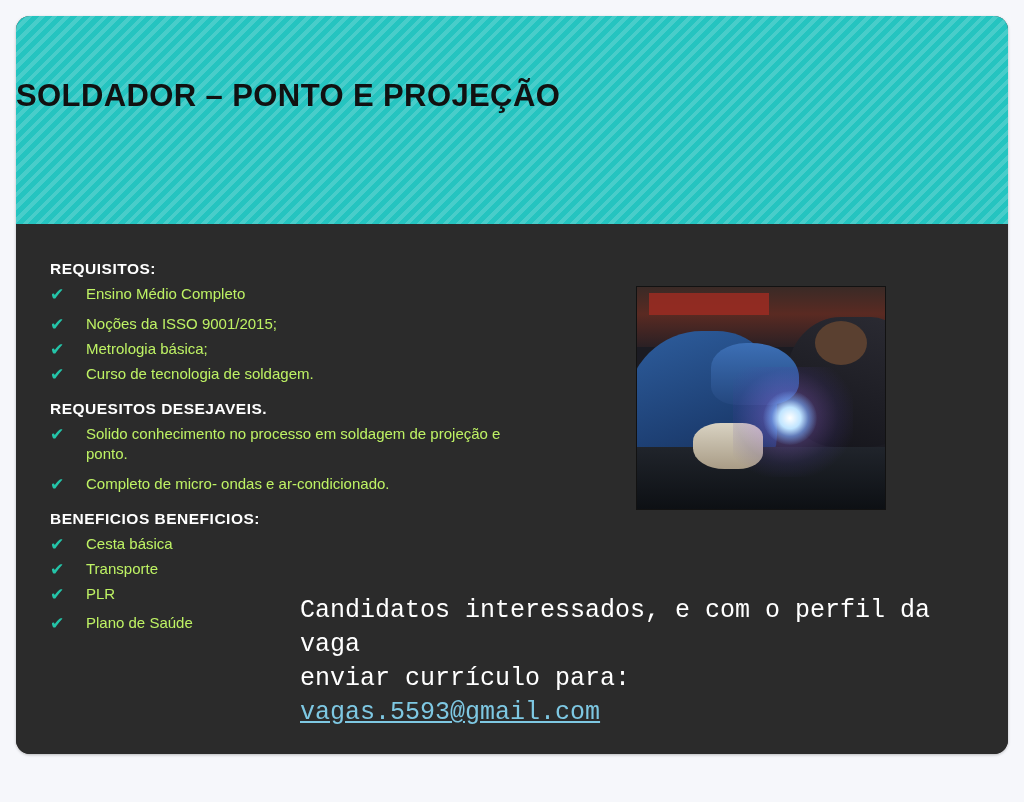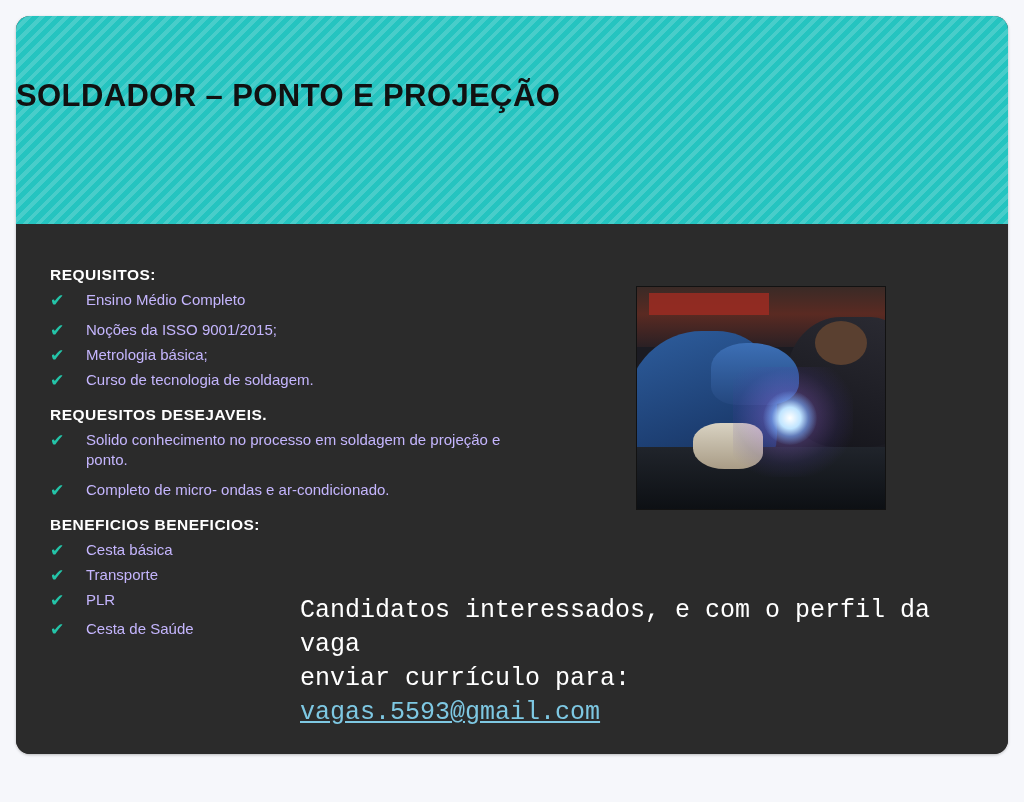--- a/index.html
+++ b/index.html
@@ -72,21 +72,21 @@
     left: 0;
     top: 208px;
     width: 992px;
     height: 530px;
     background: #2b2b2b;
   }
 
   #left-col {
     position: absolute;
     left: 18px;
-    top: 42px;
+    top: 36px;
     width: 570px;
   }
 
   .section-head {
     color: #ffffff;
     font-size: 15.5px;
     font-weight: bold;
     letter-spacing: 0.5px;
     margin: 0 0 6px 16px;
     font-family: "Liberation Sans", sans-serif;
@@ -109,21 +109,21 @@
     flex: 0 0 auto;
     width: 26px;
     color: #24c4a8;
     font-size: 17px;
     line-height: 20px;
     text-align: left;
     padding-left: 16px;
     font-family: "DejaVu Sans", sans-serif;
   }
   .btxt {
-    color: #c4b5fd;
+    color: #bef264;
     font-size: 15px;
     line-height: 20px;
     font-family: "Liberation Sans", sans-serif;
     padding-left: 10px;
   }
   .tight li { margin-bottom: 1px; }
 
   
   #photo {
     position: absolute;
@@ -255,21 +255,21 @@
         <li>
           <span class="check">✔</span>
           <span class="btxt">Transporte</span>
         </li>
         <li>
           <span class="check">✔</span>
           <span class="btxt">PLR</span>
         </li>
         <li style="margin-top:9px">
           <span class="check">✔</span>
-          <span class="btxt">Cesta de Saúde</span>
+          <span class="btxt">Plano de Saúde</span>
         </li>
       </ul>
 
     </div>
 
     <div id="photo">
       <div class="sky"></div>
       <div class="redbar"></div>
       <div class="worker-right"></div>
       <div class="head-right"></div>

